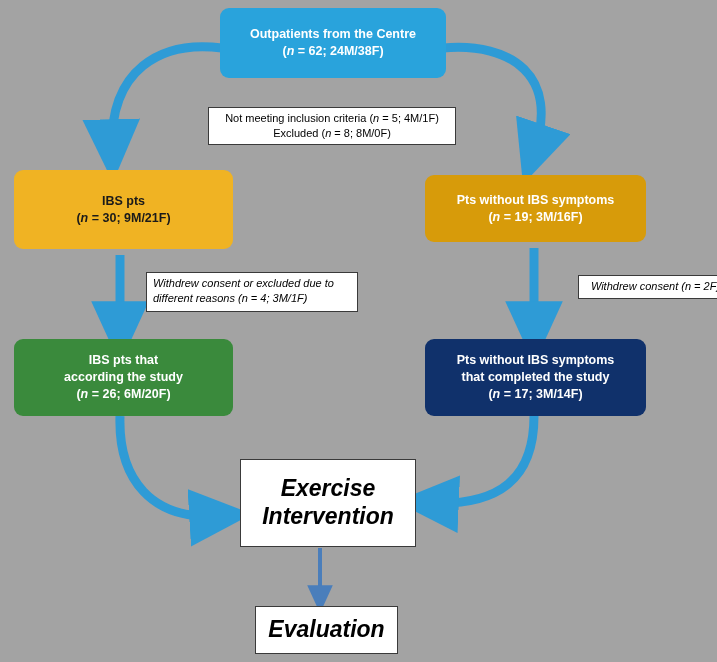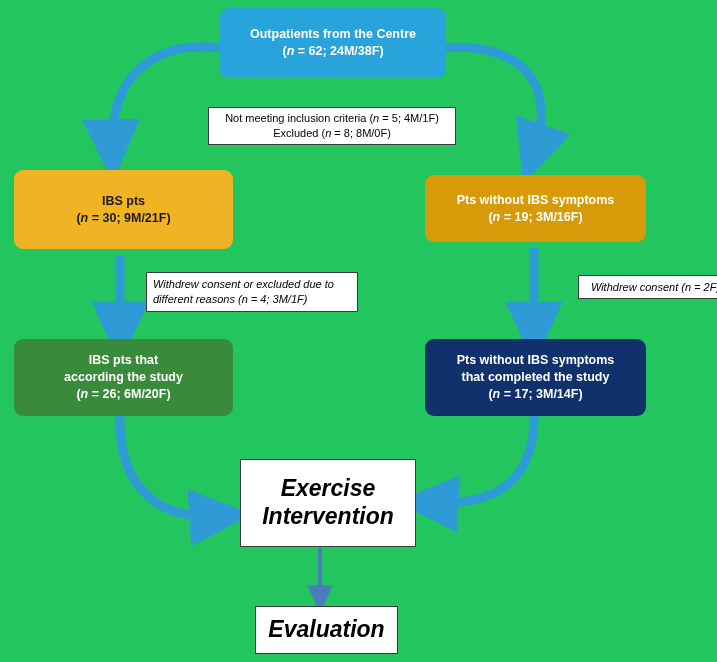--- a/index.html
+++ b/index.html
@@ -8,21 +8,21 @@
     background: #ffffff;
   }
   body {
     font-family: "Liberation Sans", sans-serif;
   }
   #canvas {
     position: relative;
     width: 717px;
     height: 662px;
     overflow: hidden;
-    background: #22c55e;
+    background: #a3a3a3;
   }
   svg.arrows {
     position: absolute;
     left: 0;
     top: 0;
     width: 717px;
     height: 662px;
     pointer-events: none;
   }
   .node {
@@ -51,21 +51,21 @@
   .notebox {
     position: absolute;
     box-sizing: border-box;
     background: #ffffff;
     border: 1px solid #3a3a3a;
     color: #000000;
     font-size: 11px;
     line-height: 1.35;
     display: flex;
     flex-direction: column;
-    justify-content: center;
+    justify-content: flex-start;
     padding: 3px 6px;
   }
   .notebox.center {
     text-align: center;
     align-items: center;
   }
   .notebox.italic {
     font-style: italic;
   }
   .notebox .line {

